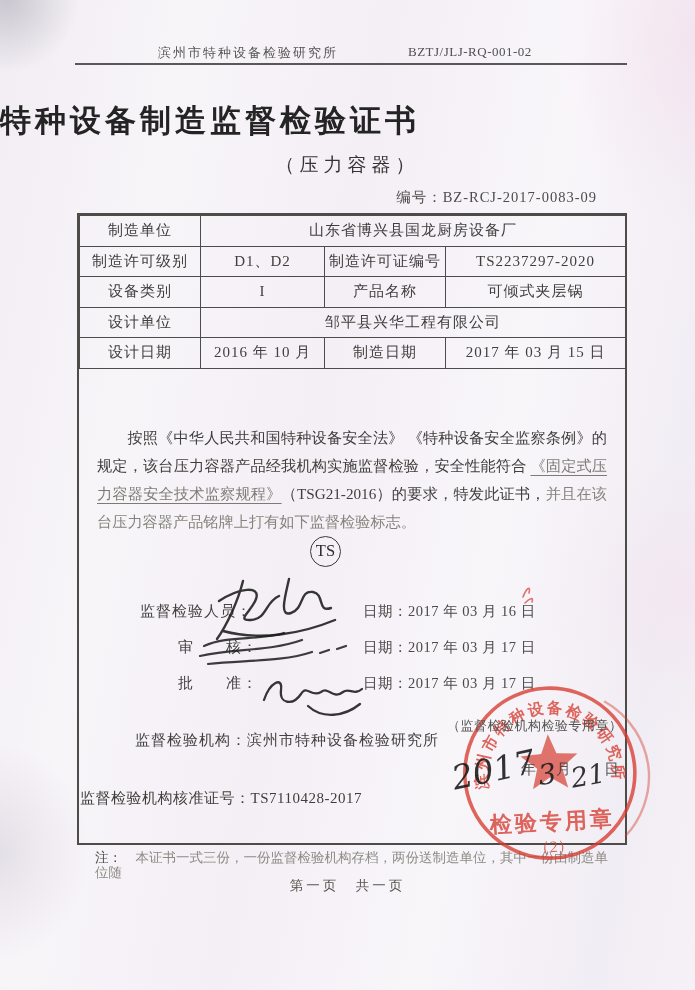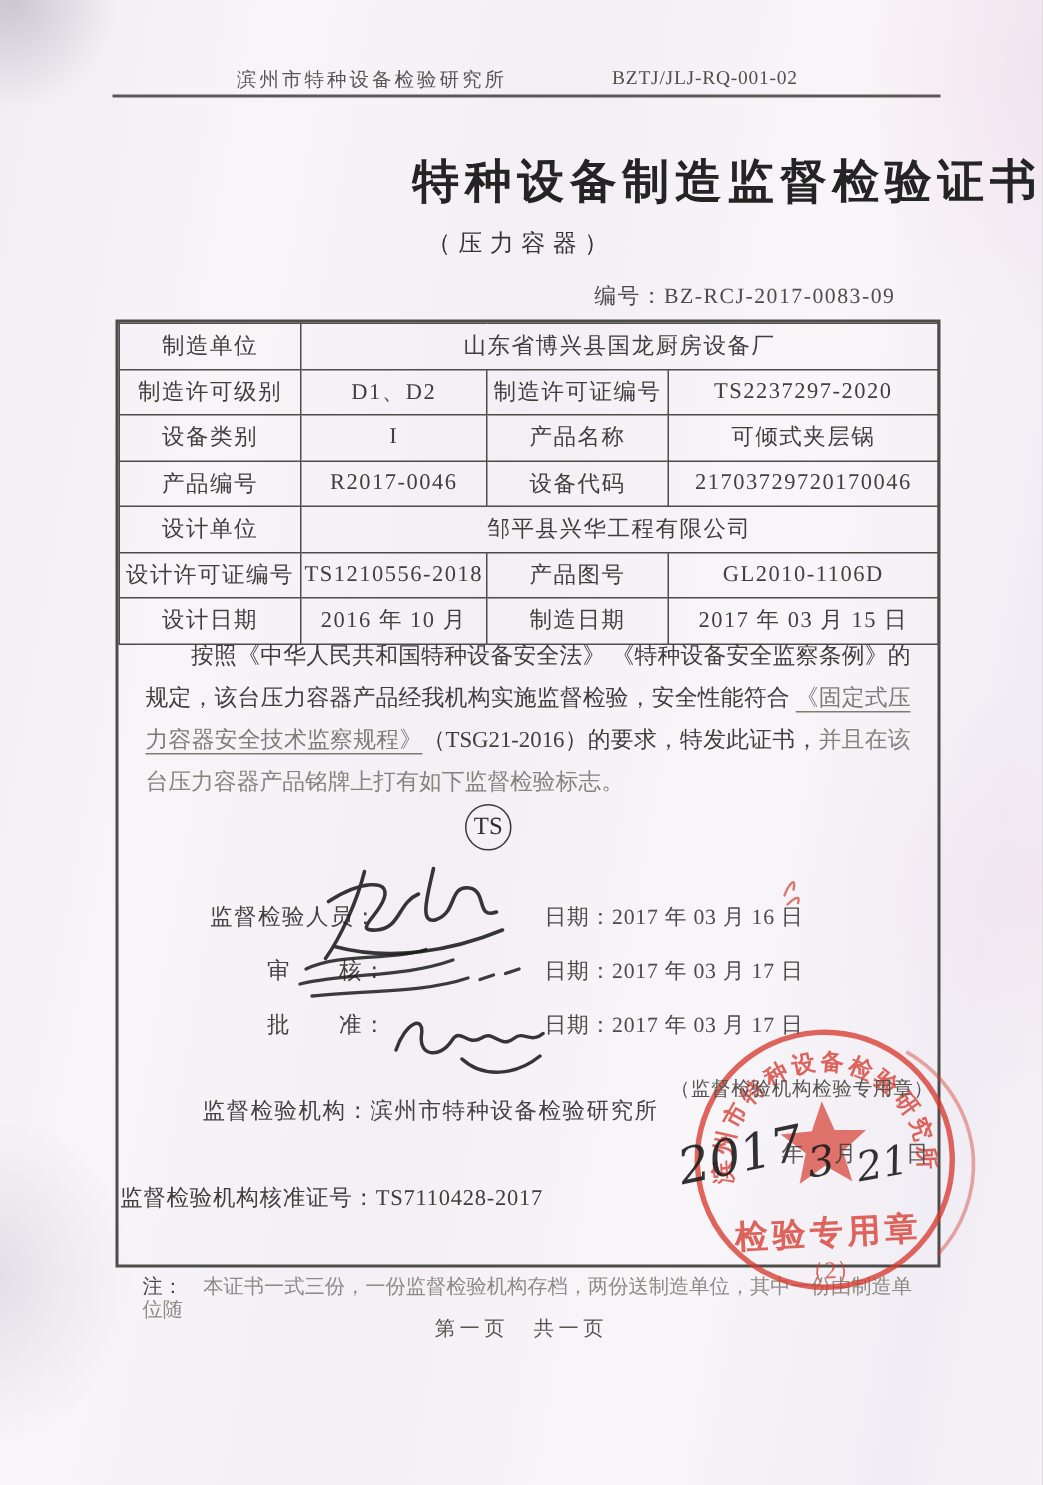--- a/index.html
+++ b/index.html
@@ -13,23 +13,23 @@
       linear-gradient(100deg,#f1edf3 0%,#f8f5f9 22%,#f3eff5 45%,#f9f6fa 68%,#f1edf4 88%,#f5f1f6 100%);
     font-family:"Liberation Serif","DejaVu Serif",serif;
     color:#3c3c3a;
   }
   .abs{position:absolute;}
   
   .hdr-left{left:158px;top:44px;font-size:13px;letter-spacing:2px;color:#555552;}
   .hdr-right{left:408px;top:44px;font-size:13px;letter-spacing:.5px;color:#4f4f4c;}
   .hdr-rule{left:75px;top:63px;width:552px;height:2px;background:#3d3d3b;opacity:.85;}
   
-  .title{left:0;top:100px;width:100%;text-align:right;font-size:31px;font-weight:700;
+  .title{left:0;top:100px;width:100%;text-align:left;font-size:31px;font-weight:700;
          letter-spacing:4px;color:#242424;font-family:"Liberation Sans","DejaVu Sans",sans-serif;}
-  .subtitle{left:0;top:152px;width:100%;text-align:center;font-size:16px;letter-spacing:5px;color:#343432;}
+  .subtitle{left:0;top:152px;width:100%;text-align:center;font-size:19px;letter-spacing:5px;color:#343432;}
   .cert-no{right:98px;top:188px;font-size:14.5px;color:#4c4c49;letter-spacing:1px;}
   
   .main-box{left:77px;top:213px;width:546px;height:628px;border:2px solid #4c4c48;}
   table.spec{border-collapse:collapse;width:100%;table-layout:fixed;}
   table.spec td{border:1.5px solid #4c4c48;height:27.5px;text-align:center;vertical-align:middle;
                 font-size:15px;color:#3f3f3c;letter-spacing:1px;overflow:hidden;white-space:nowrap;}
   td.light{color:#8f9089;letter-spacing:.5px;}
   td.mid{color:#6e6e68;letter-spacing:0;}
   td.num{letter-spacing:0;}
   
@@ -90,34 +90,22 @@
         <td>制造许可证编号</td>
         <td class="light num">TS2237297-2020</td>
       </tr>
       <tr>
         <td>设备类别</td>
         <td>I</td>
         <td>产品名称</td>
         <td class="light">可倾式夹层锅</td>
       </tr>
       <tr>
-        <td>产品编号</td>
-        <td class="num">R2017-0046</td>
-        <td>设备代码</td>
-        <td class="mid num">21703729720170046</td>
-      </tr>
-      <tr>
         <td>设计单位</td>
         <td colspan="3">邹平县兴华工程有限公司</td>
-      </tr>
-      <tr>
-        <td>设计许可证编号</td>
-        <td class="num">TS1210556-2018</td>
-        <td>产品图号</td>
-        <td class="num">GL2010-1106D</td>
       </tr>
       <tr>
         <td>设计日期</td>
         <td class="num">2016 年 10 月</td>
         <td>制造日期</td>
         <td class="light num">2017 年 03 月 15 日</td>
       </tr>
     </tbody>
       </table>
   </div>

